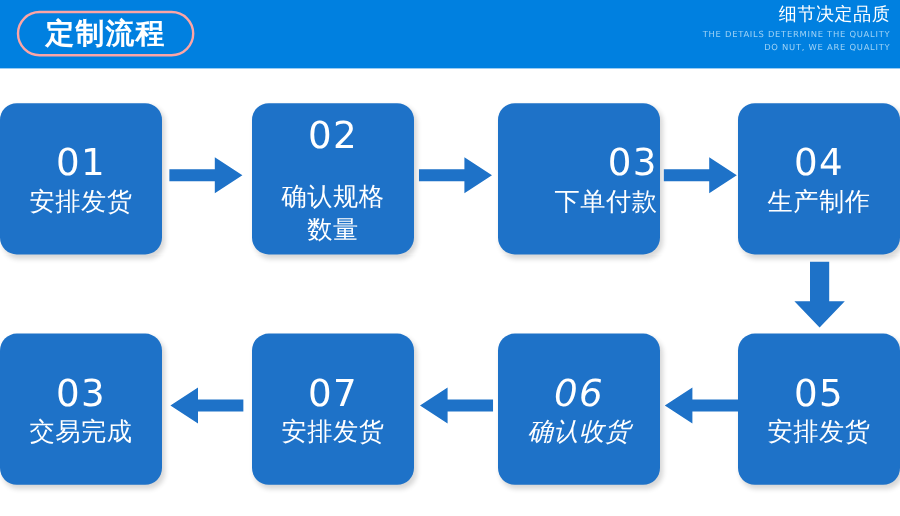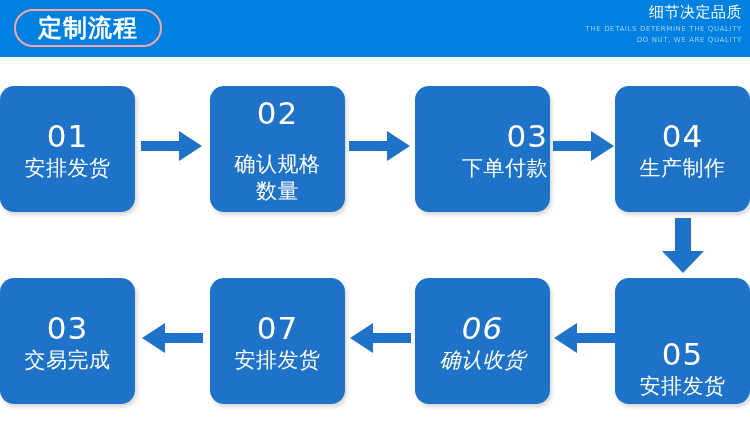--- a/index.html
+++ b/index.html
@@ -106,21 +106,21 @@
 
   
   .b01 { left: 0px;   top: 86px; }
   .b02 { left: 210px; top: 86px; gap: 19px; }
   .b03 { left: 415px; top: 86px; align-items: flex-end; }
   .b04 { left: 615px; top: 86px; }
   
   .b08 { left: 0px;   top: 278px; }
   .b07 { left: 210px; top: 278px; }
   .b06 { left: 415px; top: 278px; font-style: italic; }
-  .b05 { left: 615px; top: 278px; justify-content: flex-end; }
+  .b05 { left: 615px; top: 278px; }
 
   
   .arrow {
     position: absolute;
     line-height: 0;
   }
   .arrow svg { display: block; }
 
   .ar-1 { left: 141px; top: 128px; }
   .ar-2 { left: 349px; top: 128px; }

